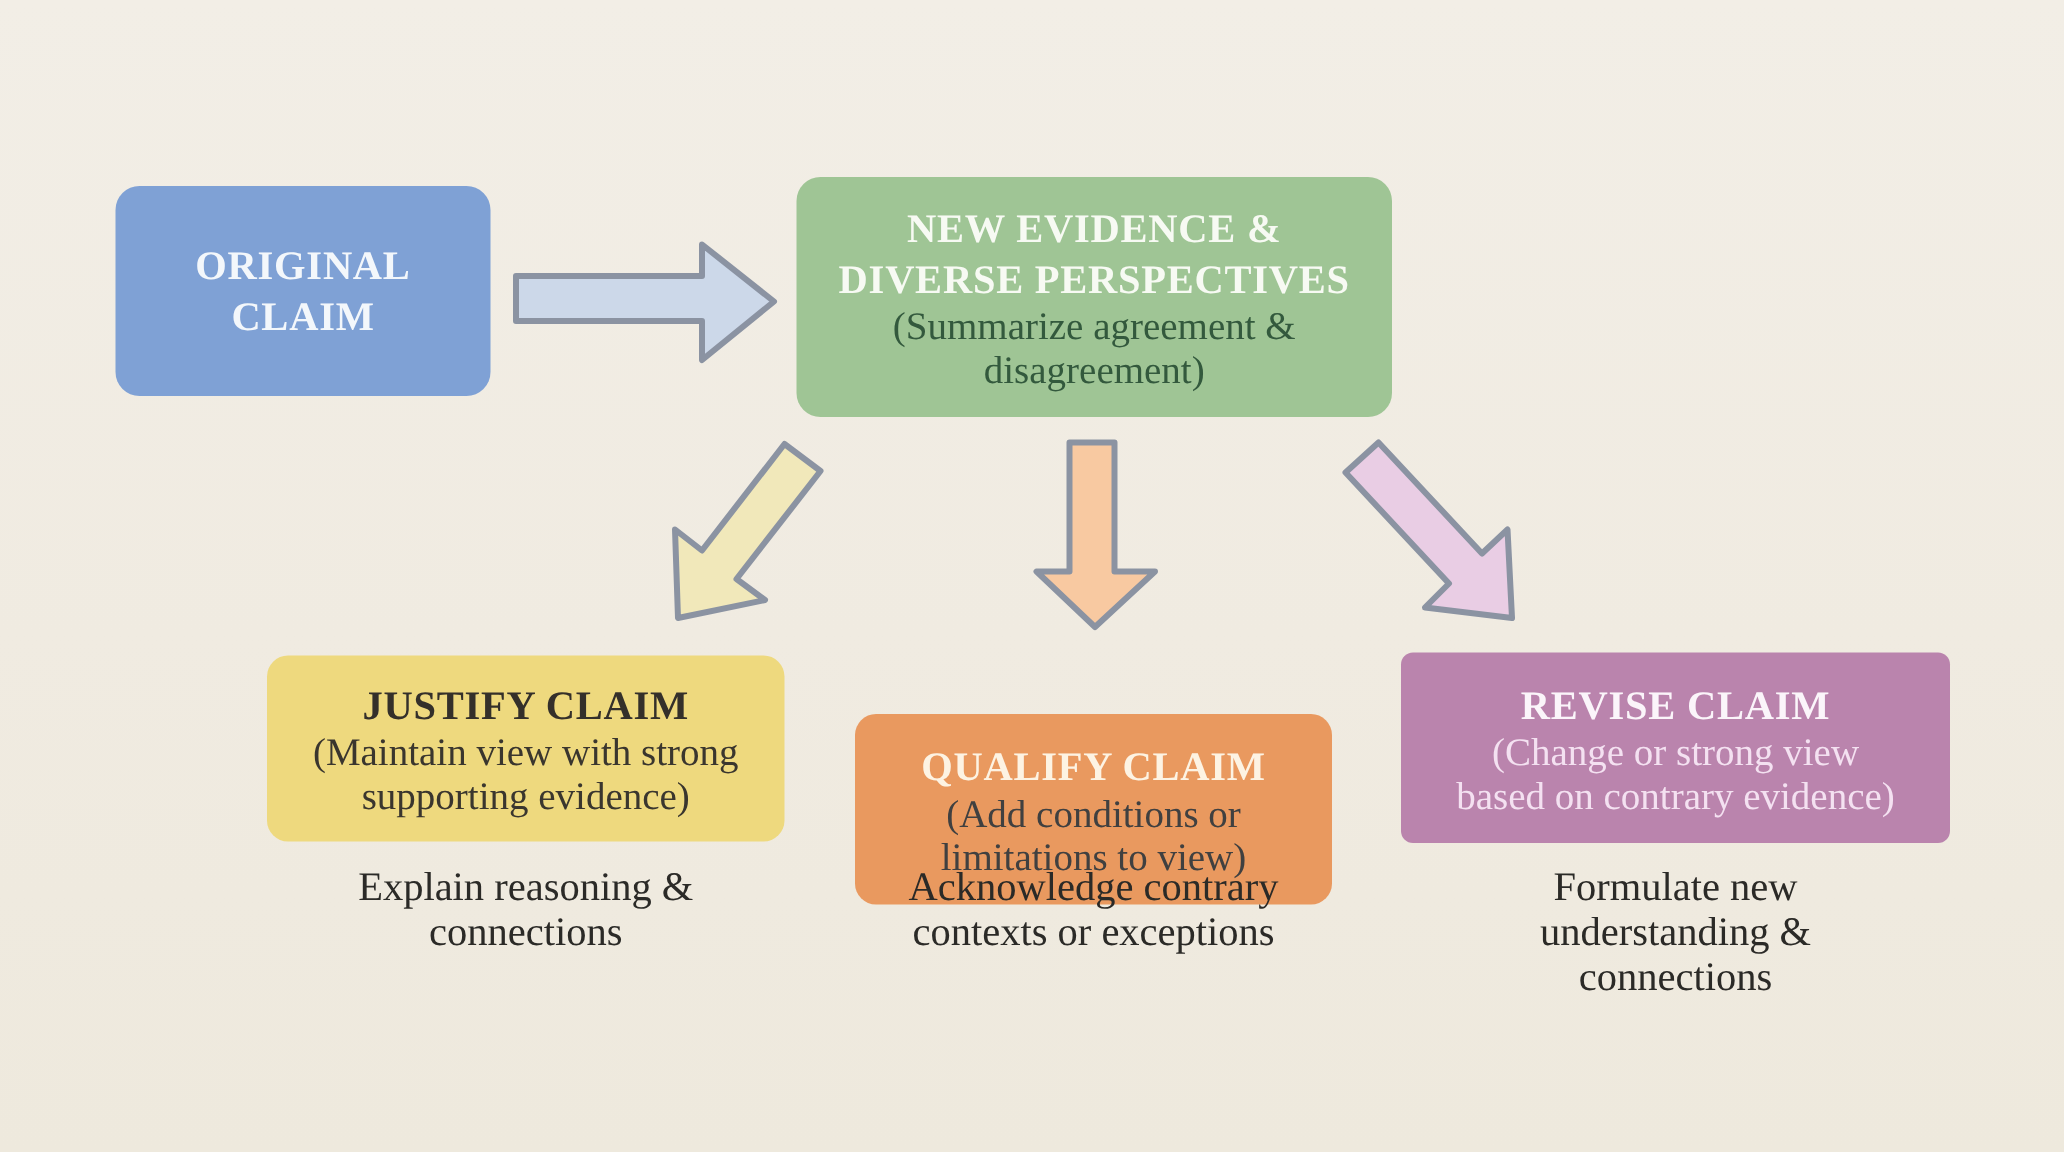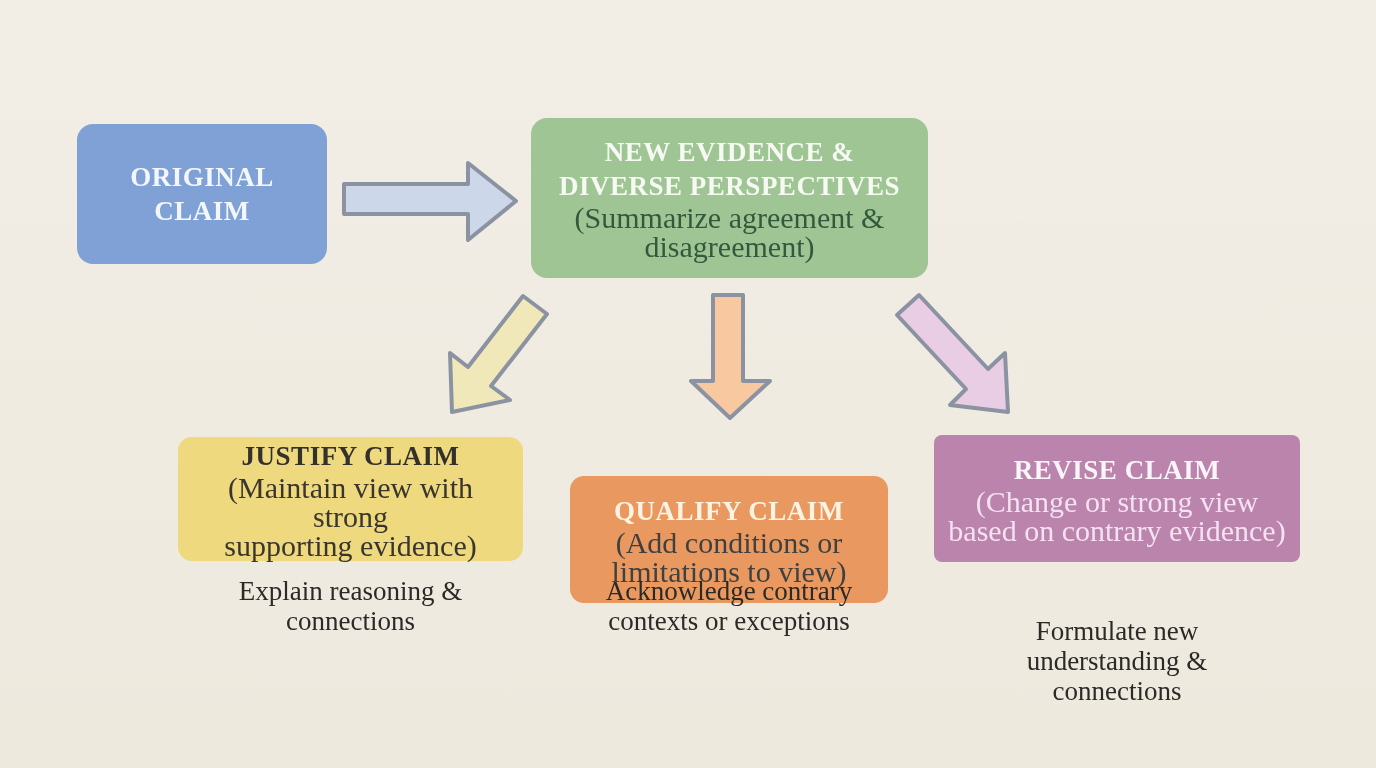--- a/index.html
+++ b/index.html
@@ -38,21 +38,21 @@
     padding: 8px 14px;
   }
   .node .title {
     font-weight: bold;
     font-size: 27px;
     line-height: 34px;
     letter-spacing: 0.5px;
     white-space: pre-line;
   }
   .node .subtitle {
-    font-size: 30px;
+    font-size: 26px;
     line-height: 29px;
     white-space: pre-line;
   }
   .node-original {
     left: 77px; top: 124px; width: 250px; height: 140px;
     background: #7fa1d5;
     border-radius: 16px;
   }
   .node-original .title { color: #f3f7fb; }
 
@@ -92,21 +92,21 @@
   .caption {
     position: absolute;
     text-align: center;
     font-size: 27px;
     line-height: 30px;
     color: #2b2a27;
     white-space: pre-line;
   }
   .caption-justify { left: 178px; top: 576px; width: 345px; }
   .caption-qualify { left: 570px; top: 576px; width: 318px; }
-  .caption-revise  { left: 934px; top: 576px; width: 366px; margin-top: 40px; }
+  .caption-revise  { left: 934px; top: 576px; width: 366px; }
 </style>
 </head>
 <body>
 
 <div class="canvas">
 
   <svg class="arrows-layer" viewBox="0 0 1376 768" xmlns="http://www.w3.org/2000/svg">
     <polygon class="arrow" points="344,184 468,184 468,163 516,201 468,240 468,214 344,214" fill="#ccd8e9"></polygon>
     <polygon class="arrow" points="523,296 547,314 491,386 510,400 452,412 450,353 468,367" fill="#f1e8ba"></polygon>
     <polygon class="arrow" points="713,295 743,295 743,381 770,381 730,418 691,381 713,381" fill="#f8c9a1"></polygon>

